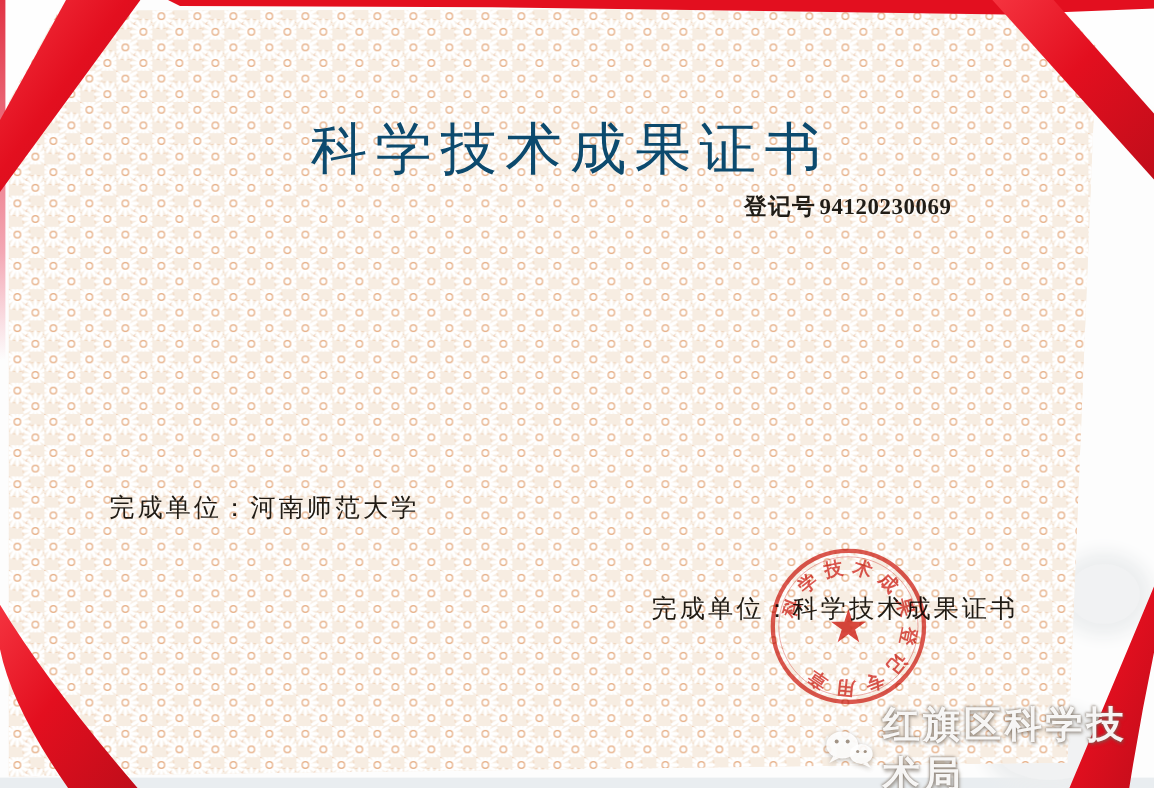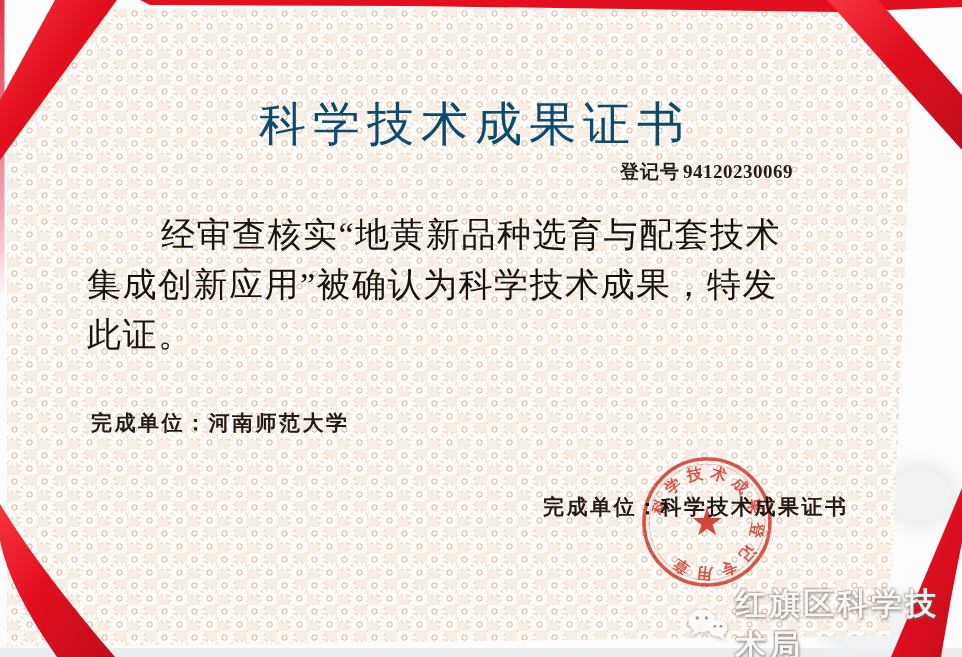--- a/index.html
+++ b/index.html
@@ -18,21 +18,21 @@
 
   .cert-title{position:absolute;left:0;top:86px;width:100%;text-align:center;
       transform:translateX(14px);font-family:"Liberation Sans", sans-serif;font-weight:400;
       font-size:47px;letter-spacing:7px;color:#0c4a6e;}
   .reg-line{position:absolute;left:613px;top:152px;font-size:19px;font-weight:700;
       color:#201c16;letter-spacing:1px;}
   .reg-line .num{margin-left:3px;letter-spacing:0.5px;}
   .body-text{position:absolute;left:80px;top:203px;width:810px;font-size:34px;
       line-height:50px;color:#17140f;letter-spacing:1.5px;font-weight:500;}
   .body-text .indent{padding-left:74px;}
-  .kv-line{position:absolute;font-size:21px;font-weight:700;color:#201b14;letter-spacing:2.5px;}
+  .kv-line{position:absolute;font-size:21px;font-weight:400;color:#201b14;letter-spacing:2.5px;}
   .completer{left:84px;top:402px;}
   .issuer{left:536px;top:486px;}
   .issue-date{left:536px;top:523px;}
 
   
   .stamp{position:absolute;left:639px;top:454px;width:136px;height:136px;
          mix-blend-mode:multiply;opacity:0.9;pointer-events:none;}
 
   
   .ribbons{position:absolute;left:0;top:0;width:962px;height:657px;pointer-events:none;}
@@ -85,25 +85,20 @@
       </defs>
       <rect x="0" y="0" width="908" height="644" fill="url(#flw)"></rect>
     </svg>
 
     <div class="cert-title">科学技术成果证书</div>
 
     <div class="reg-line">
       <span>登记号</span><span class="num">94120230069</span>
     </div>
 
-    <div class="body-text">
-      <div class="indent">经审查核实“地黄新品种选育与配套技术</div>
-      <div>集成创新应用”被确认为科学技术成果，特发</div>
-      <div>此证。</div>
-    </div>
 
     <div class="kv-line completer">
       <span>完成单位：</span><span>河南师范大学</span>
     </div>
 
     <div class="kv-line issuer">
       <span>完成单位：</span><span>科学技术成果证书</span>
     </div>
 
   </div>

